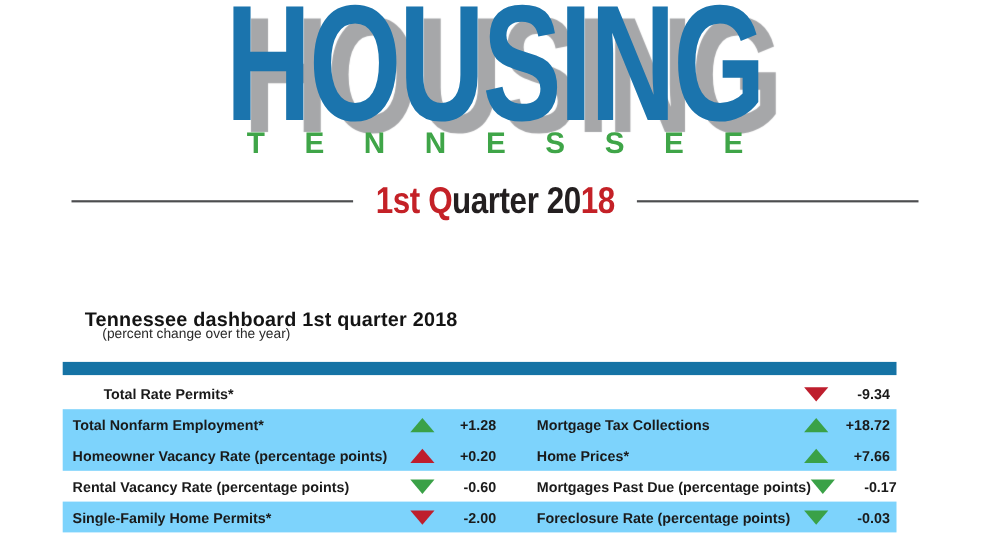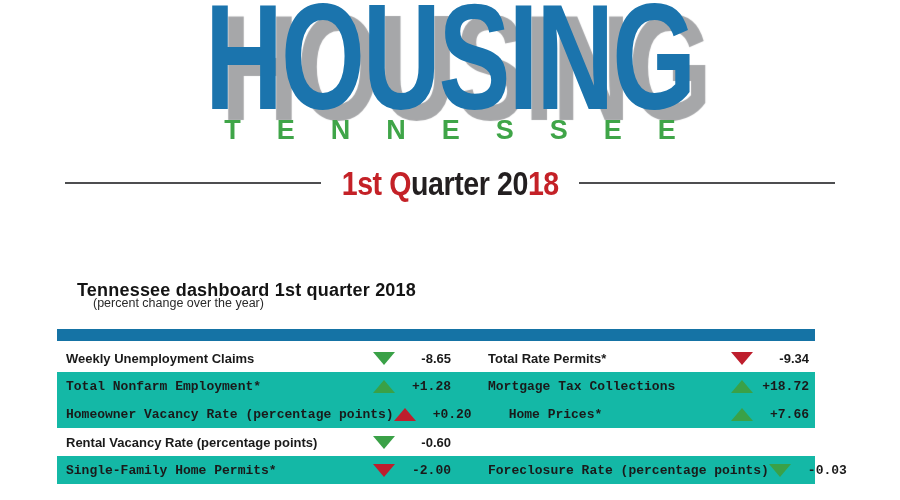--- a/index.html
+++ b/index.html
@@ -56,21 +56,21 @@
     font-size:12.5px;color:#2a2a2a;margin-left:28px;
   }
   .table{
     position:absolute;top:329px;left:57px;width:758px;
   }
   .bluebar{height:12px;background:#1573a5;margin-bottom:3px;}
   .row{
     display:flex;align-items:stretch;height:28px;
     font-size:13px;font-weight:bold;color:#1a1a1a;
   }
-  .row.green-stripe{background:#14b8a6;font-family:Liberation Mono, monospace;}
+  .row.green-stripe{background:#7dd3fc;}
   .half{display:flex;align-items:center;}
   .half.left{flex:0 0 394px;padding-left:9px;box-sizing:border-box;}
   .half.right{flex:1;padding-left:37px;padding-right:6px;box-sizing:border-box;}
   .label{flex:1;white-space:nowrap;overflow:hidden;}
   .tri{width:0;height:0;flex:0 0 auto;
        border-left:11px solid transparent;border-right:11px solid transparent;}
   .tri.up{border-bottom:13px solid #3aa147;}
   .tri.down{border-top:13px solid #3aa147;}
   .tri.up.green{border-bottom-color:#3aa147;}
   .tri.down.green{border-top-color:#3aa147;}
@@ -95,25 +95,20 @@
     <span class="rule"></span>
   </div>
 
   <h1 class="dash-title">Tennessee dashboard 1st quarter 2018</h1>
   <div class="dash-subtitle">(percent change over the year)</div>
 
   <div class="table">
     <div class="bluebar"></div>
 
     <div class="row">
-      <div class="half left">
-        <span class="label">Weekly Unemployment Claims</span>
-        <span class="tri down green"></span>
-        <span class="val">-8.65</span>
-      </div>
       <div class="half right">
         <span class="label">Total Rate Permits*</span>
         <span class="tri down red"></span>
         <span class="val">-9.34</span>
       </div>
     </div>
 
     <div class="row green-stripe">
       <div class="half left">
         <span class="label">Total Nonfarm Employment*</span>
@@ -140,20 +135,25 @@
         <span class="val">+7.66</span>
       </div>
     </div>
 
     <div class="row">
       <div class="half left">
         <span class="label">Rental Vacancy Rate (percentage points)</span>
         <span class="tri down green"></span>
         <span class="val">-0.60</span>
       </div>
+      <div class="half right">
+        <span class="label">Mortgages Past Due (percentage points)</span>
+        <span class="tri down green"></span>
+        <span class="val">-0.17</span>
+      </div>
     </div>
 
     <div class="row green-stripe">
       <div class="half left">
         <span class="label">Single-Family Home Permits*</span>
         <span class="tri down red"></span>
         <span class="val">-2.00</span>
       </div>
       <div class="half right">
         <span class="label">Foreclosure Rate (percentage points)</span>

